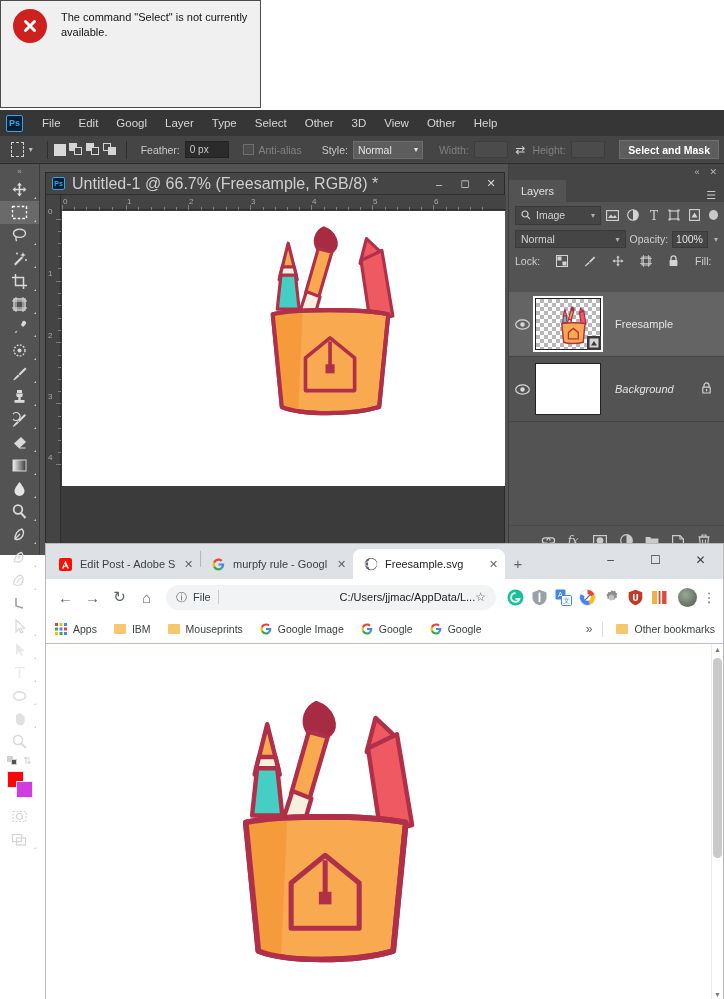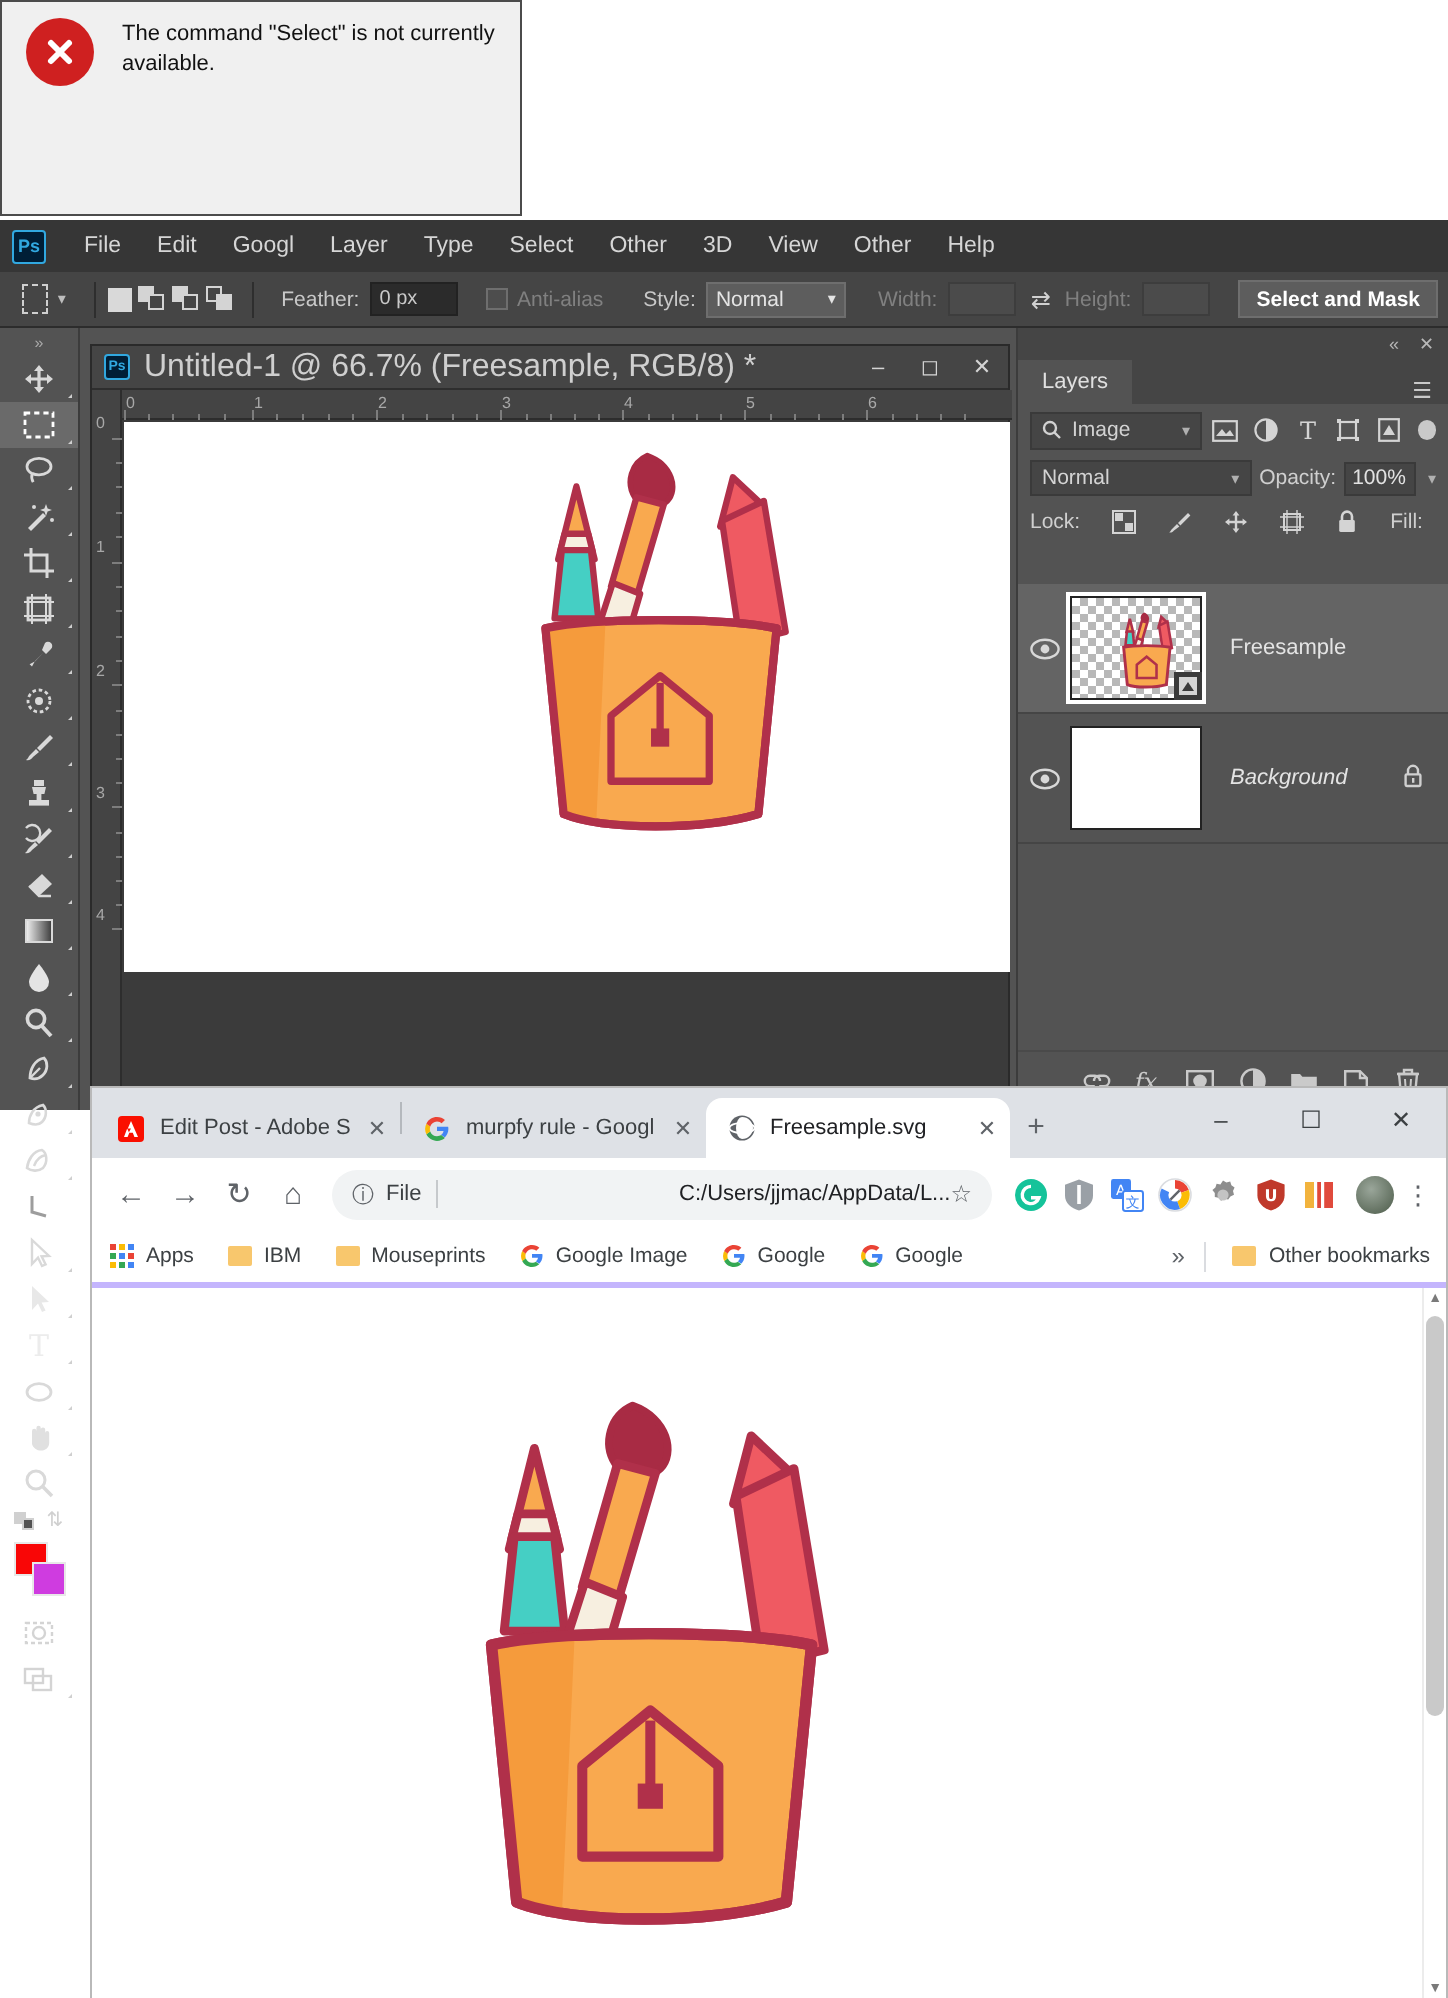--- a/index.html
+++ b/index.html
@@ -146,21 +146,21 @@
   .ch-omni { flex: 1; height: 25px; background: #f1f3f4; border-radius: 13px; display: flex; align-items: center; padding: 0 10px; margin: 0 6px; }
   .ch-omni .ico { color: #5f6368; font-size: 11px; margin-right: 6px; }
   .ch-omni .scheme { color: #3c4043; font-size: 11px; margin-right: 7px; }
   .ch-omni .vdiv { width: 1px; height: 14px; background: #c6c9cc; margin-right: 7px; }
   .ch-omni .url { color: #202124; font-size: 11px; flex: 1; white-space: nowrap; overflow: hidden; text-align: right; }
   .ch-omni .star { color: #5f6368; font-size: 12px; }
   .ch-ext { width: 21px; height: 21px; margin-left: 3px; display: flex; align-items: center; justify-content: center; border-radius: 50%; flex-shrink: 0; }
   .ch-avatar { width: 19px; height: 19px; border-radius: 50%; margin-left: 8px; background: radial-gradient(circle at 40% 35%, #9aa69a, #4b5a48); flex-shrink: 0; }
   .ch-dots { width: 16px; color: #5f6368; font-size: 13px; text-align: center; margin-left: 4px; flex-shrink: 0; }
 
-  .ch-bookmarks { height: 29px; background: #fff; display: flex; align-items: center; padding: 0 8px; border-bottom: 3px solid #c4b5fd; }
+  .ch-bookmarks { height: 29px; background: #fff; display: flex; align-items: center; padding: 0 8px; border-bottom: 1px solid #c4b5fd; }
   .bm { display: flex; align-items: center; font-size: 10.5px; color: #3c4043; margin-right: 16px; white-space: nowrap; }
   .bm .bi { width: 14px; height: 14px; margin-right: 5px; display: flex; align-items: center; justify-content: center; flex-shrink: 0; }
   .bm-folder { width: 12px; height: 10px; background: #f8c76d; border-radius: 1px; }
   .bm-chev { color: #5f6368; font-size: 12px; margin-left: auto; margin-right: 10px; }
   .bm-vdiv { width: 1px; height: 15px; background: #dadce0; margin-right: 12px; }
 
   .ch-viewport { height: 356px; background: #fff; position: relative; overflow: hidden; }
   .ch-scrollbar { position: absolute; right: 0; top: 0; width: 12px; height: 356px; background: #fff; border-left: 1px solid #ececec; }
   .ch-scrollthumb { position: absolute; right: 1px; top: 2px; width: 9px; height: 200px; background: #c9c9c9; border-radius: 5px; }
   .ch-scrollarrow { position: absolute; right: 2px; color: #7a7a7a; font-size: 7px; }

